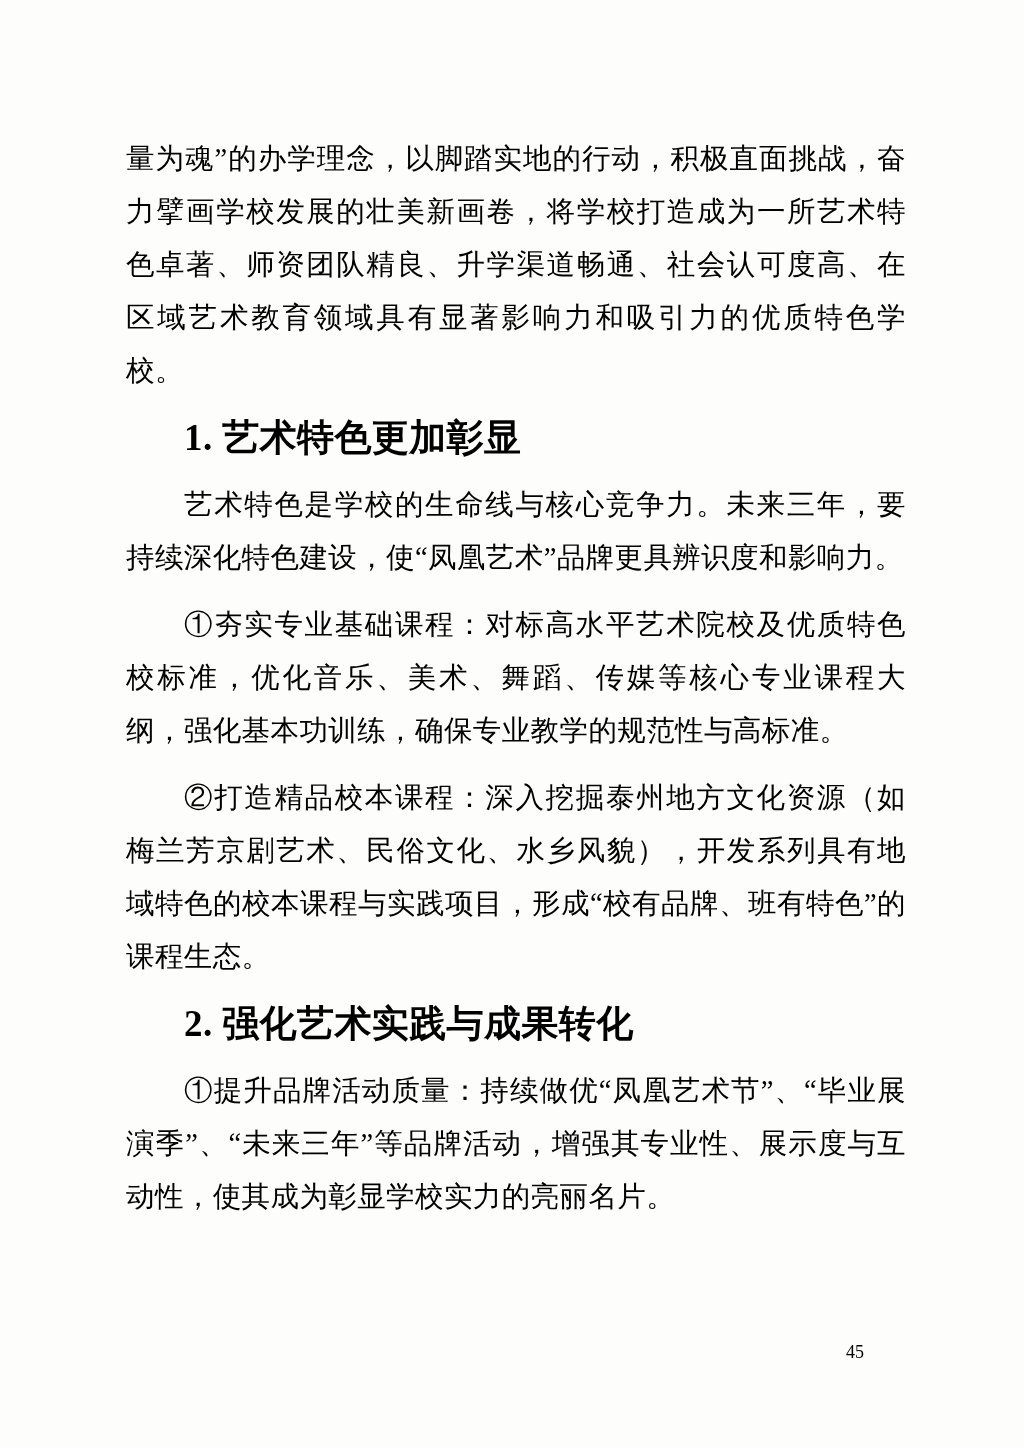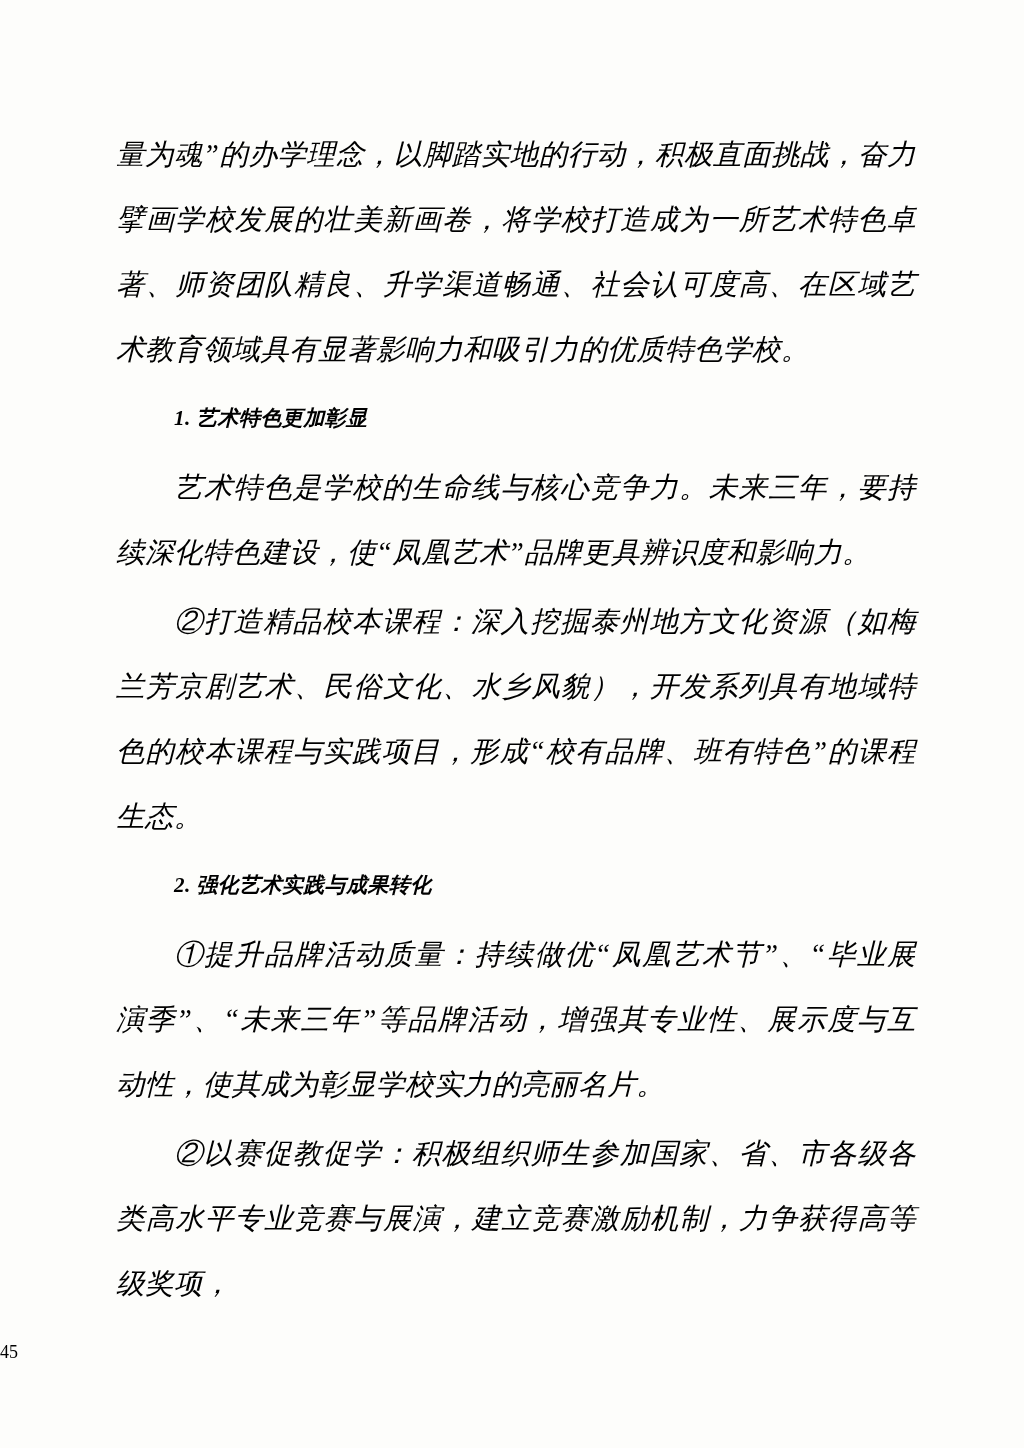--- a/index.html
+++ b/index.html
@@ -23,55 +23,54 @@
     height: 1448px;
     background: #fdfdfb;
   }
   .content {
     position: absolute;
     left: 112px;
     top: 118px;
     width: 808px;
   }
   p {
-    margin: 4px;
+    margin: 14px;
     font-size: 28.5px;
-    line-height: 65px;
+    line-height: 53px;
     text-align: justify;
     text-justify: inter-ideograph;
     letter-spacing: 0.4px;
     font-family: "Liberation Serif", "DejaVu Serif", serif;
-    font-style: italic;
   }
   p.indent {
     text-indent: 58px;
   }
   p.heading {
     text-indent: 58px;
     font-weight: bold;
-    font-size: 21px;
+    font-size: 37px;
   }
   .page-number {
     position: absolute;
     left: 0;
     top: 1342px;
     width: 864px;
-    text-align: left;
+    text-align: right;
     font-size: 18px;
     font-family: "Liberation Serif", "DejaVu Serif", serif;
     color: #000;
   }
 </style>
 </head>
 <body>
 
 <div class="page">
   <div class="content">
     <p class="body">量为魂”的办学理念，以脚踏实地的行动，积极直面挑战，奋力擘画学校发展的壮美新画卷，将学校打造成为一所艺术特色卓著、师资团队精良、升学渠道畅通、社会认可度高、在区域艺术教育领域具有显著影响力和吸引力的优质特色学校。</p>
     <p class="heading">1. 艺术特色更加彰显</p>
     <p class="indent">艺术特色是学校的生命线与核心竞争力。未来三年，要持续深化特色建设，使“凤凰艺术”品牌更具辨识度和影响力。</p>
+    <p class="indent">①夯实专业基础课程：对标高水平艺术院校及优质特色校标准，优化音乐、美术、舞蹈、传媒等核心专业课程大纲，强化基本功训练，确保专业教学的规范性与高标准。</p>
     <p class="indent">②打造精品校本课程：深入挖掘泰州地方文化资源（如梅兰芳京剧艺术、民俗文化、水乡风貌），开发系列具有地域特色的校本课程与实践项目，形成“校有品牌、班有特色”的课程生态。</p>
     <p class="heading">2. 强化艺术实践与成果转化</p>
     <p class="indent">①提升品牌活动质量：持续做优“凤凰艺术节”、“毕业展演季”、“未来三年”等品牌活动，增强其专业性、展示度与互动性，使其成为彰显学校实力的亮丽名片。</p>
-    <p class="indent">②以赛促教促学：积极组织师生参加国家、省、市各级各类高水平专业竞赛与展演，建立竞赛激励机制，力争获得高等级奖项，</p>
   </div>
   <div class="page-number">45</div>
 </div>
 
 </body></html>

